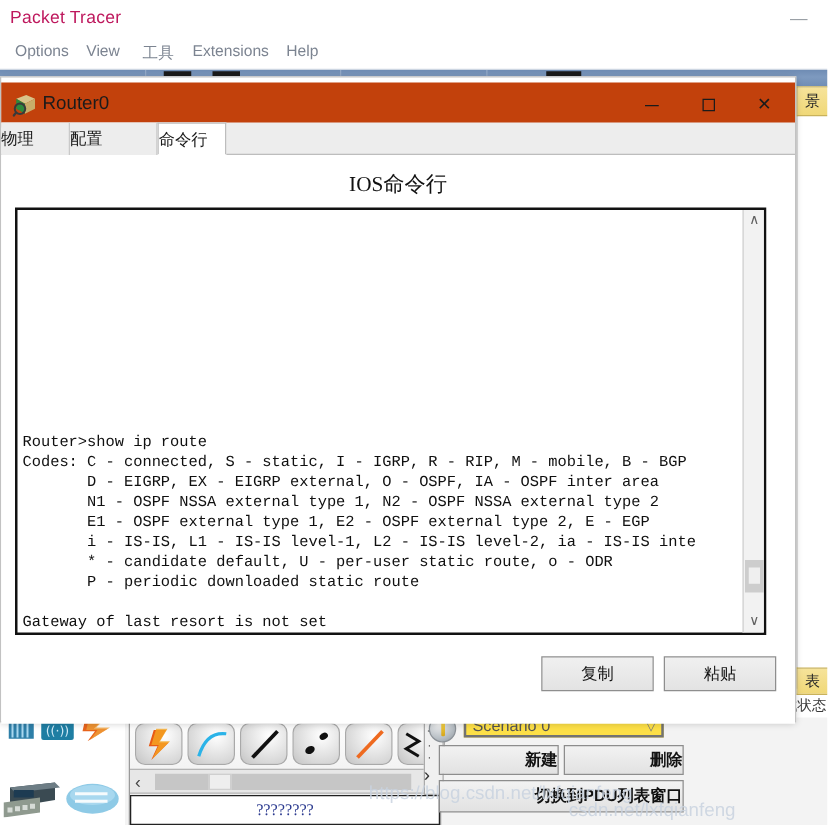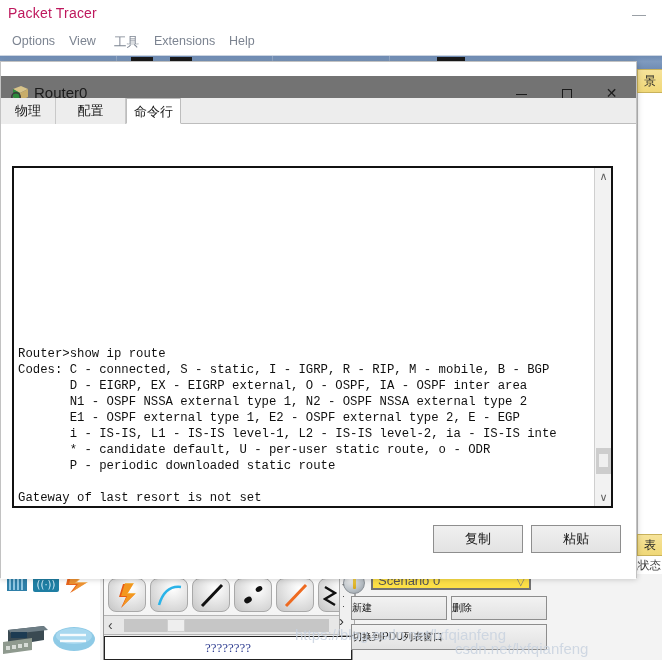--- a/index.html
+++ b/index.html
@@ -124,21 +124,21 @@
   }
   #scn-combo{
     position:absolute;left:16px;top:-4px;width:160px;height:20px;
     background:#fde047;border:2px solid #737373;box-sizing:border-box;
     font-size:13px;color:#555;line-height:18px;padding-left:5px;
   }
   #scn-combo .chev{position:absolute;right:4px;top:0;color:#7a7a7a;font-size:11px;}
   .scn-btn{
     position:absolute;background:linear-gradient(#f2f2f2,#e2e2e2);
     border:1px solid #8d8d8d;box-sizing:border-box;
-    font-size:10px;color:#111;text-align:left;
+    font-size:13px;color:#111;text-align:right;font-weight:bold;
   }
   #scn-new{left:-4px;top:22px;width:96px;height:24px;line-height:22px;}
   #scn-del{left:96px;top:22px;width:96px;height:24px;line-height:22px;}
   #scn-switch{left:-4px;top:50px;width:196px;height:26px;line-height:24px;}
 
   
   #mini-arrows{position:absolute;left:339px;top:0;width:16px;height:62px;background:#f0f0f0;border:1px solid #aaa;box-sizing:border-box;}
   #mini-arrows .ma{position:absolute;left:2px;font-size:9px;color:#333;}
   #mini-right{position:absolute;left:339px;top:38px;font-size:15px;color:#333;}
 
@@ -148,21 +148,21 @@
     font-family:"Liberation Sans",sans-serif;white-space:nowrap;pointer-events:none;
   }
 
   
   #dlg{
     position:absolute;left:0px;top:61px;width:637px;height:517px;
     background:#ffffff;border:1px solid #c2c2c2;box-sizing:border-box;
     box-shadow:0 1px 6px rgba(0,0,0,.22);
   }
   #dlg-titlebar{
-    position:absolute;left:0;top:14px;width:100%;height:36px;background:#737373;
+    position:absolute;left:0;top:4px;width:100%;height:36px;background:#c2410c;
   }
   #dlg-icon{
     position:absolute;left:9px;top:9px;width:19px;height:19px;
   }
   #dlg-title{
     position:absolute;left:33px;top:8px;font-size:15px;color:#1b1b1b;
   }
   .wbtn{
     position:absolute;top:0;width:45px;height:34px;
     text-align:center;line-height:34px;font-size:14px;color:#1b1b1b;
@@ -172,21 +172,21 @@
   #w-max{right:47px;}
   #w-close{right:2px;}
   #w-min .g{display:inline-block;width:11px;height:1px;background:#1b1b1b;vertical-align:middle;}
   #w-max .g{display:inline-block;width:10px;height:10px;border:1px solid #1b1b1b;vertical-align:middle;box-sizing:border-box;}
 
   #dlg-tabs{
     position:absolute;left:0;top:36px;width:100%;height:26px;
     background:#ededed;border-bottom:1px solid #bdbdbd;box-sizing:border-box;
   }
   .dtab{
-    position:absolute;top:0;height:26px;line-height:25px;text-align:center;
+    position:absolute;top:0;height:26px;line-height:25px;
     font-size:13px;color:#1a1a1a;box-sizing:border-box;
     background:#ededed;border-right:1px solid #c9c9c9;
   }
   .dtab.active{
     background:#ffffff;border-top:1px solid #bdbdbd;border-left:1px solid #bdbdbd;
     border-right:1px solid #bdbdbd;border-bottom:1px solid #ffffff;
   }
   #tab-wuli{left:0;width:55px;}
   #tab-peizhi{left:55px;width:70px;}
   #tab-cmd{left:125px;width:55px;}
@@ -405,20 +405,21 @@
     <div class="wbtn" id="w-close">✕</div>
   </div>
 
   <div id="dlg-tabs">
     <div class="dtab" id="tab-wuli">物理</div>
     <div class="dtab" id="tab-peizhi">配置</div>
     <div class="dtab active" id="tab-cmd">命令行</div>
   </div>
 
   <div id="dlg-body">
+    <div id="panel-heading">IOS命令行</div>
 
     <div id="term-wrap">
       <div id="term-text"><span>
 
 
 
 
 
 
 

